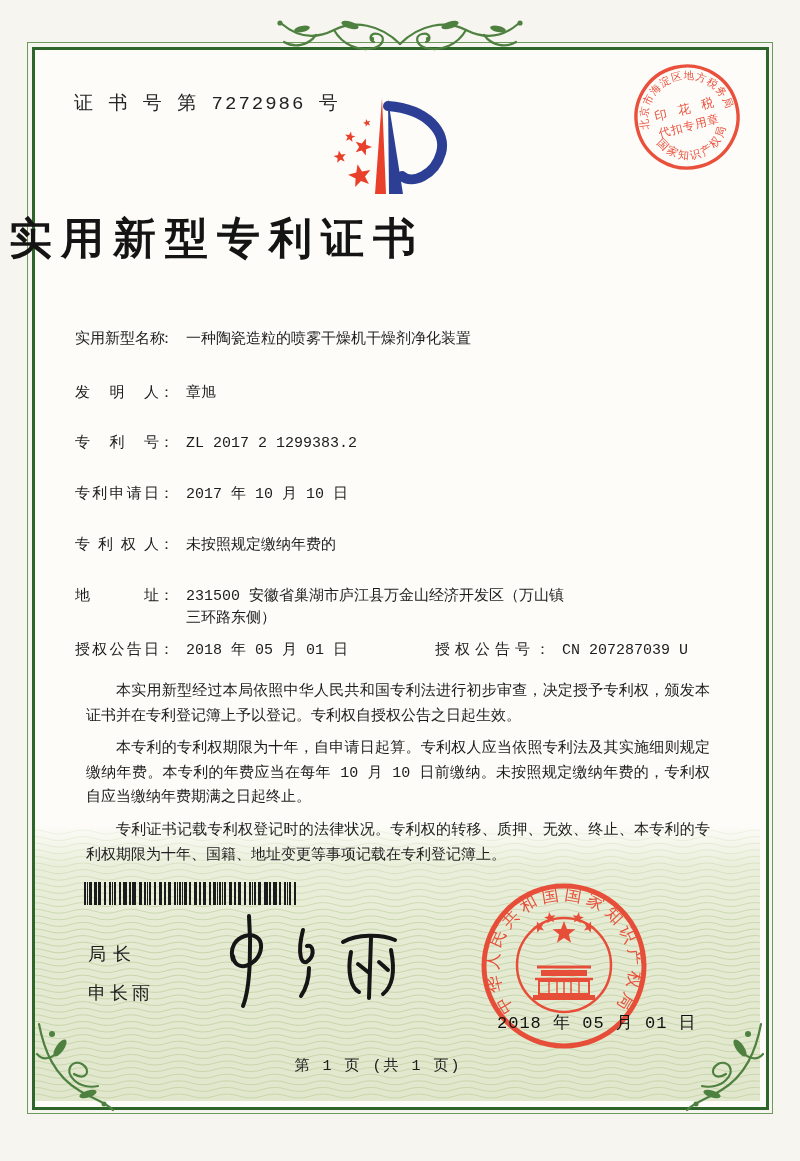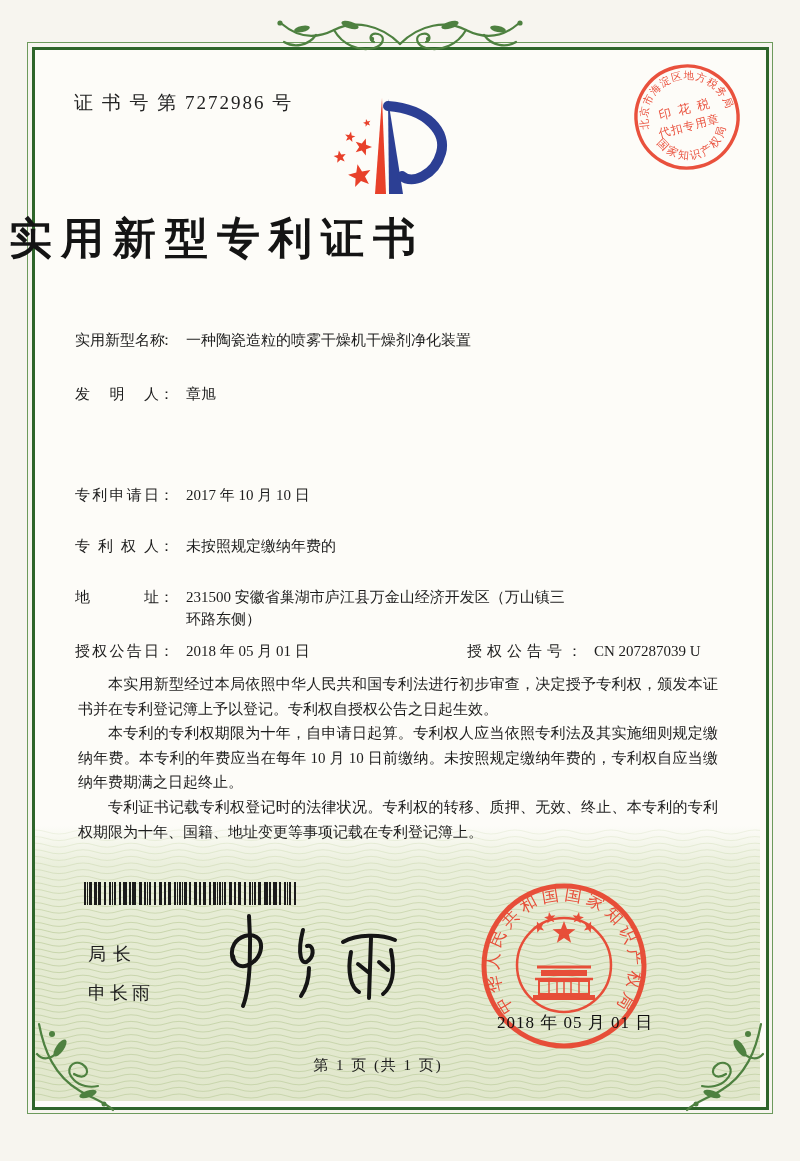--- a/index.html
+++ b/index.html
@@ -1,18 +1,18 @@
 <!DOCTYPE html>
 <html><head>
 <meta charset="utf-8">
 <style>
   html,body{margin:0;padding:0;}
   body{background:#eceae3;}
   .page{position:relative;width:800px;height:1161px;background:#f7f5ef;overflow:hidden;
-        font-family:Liberation Serif, serif;color:#1c1c1c;}
+        font-family:Liberation Mono, monospace;color:#1c1c1c;}
   
   .frame-outer{position:absolute;left:27px;top:42px;width:744px;height:1070px;
                border:1px solid #6d9a5c;}
   .frame-inner{position:absolute;left:32px;top:47px;width:731px;height:1057px;
                border:3px solid #2e652a;background:#fdfcf8;}
   
   .waves{position:absolute;left:35px;top:826px;width:725px;height:275px;
          background:linear-gradient(180deg,rgba(231,237,215,0) 0%,rgba(231,237,215,.85) 14%,#e6ecd4 35%,#e1e7cc 100%);}
   .waves svg{display:block;width:100%;height:100%;}
   
@@ -21,26 +21,26 @@
   .tax-stamp{position:absolute;left:623px;top:53px;width:128px;height:128px;opacity:.92;}
   .title{position:absolute;left:0;top:210px;width:800px;
          font-size:43px;font-weight:700;letter-spacing:9px;text-indent:9px;color:#141414;}
   
   .frow{position:absolute;left:75px;font-size:15px;line-height:22px;white-space:nowrap;}
   .flabel{display:inline-block;width:84px;text-align:justify;text-align-last:justify;
           -moz-text-align-last:justify;vertical-align:top;}
   .fcolon{display:inline-block;vertical-align:top;}
   .fval{display:inline-block;margin-left:12px;vertical-align:top;white-space:normal;}
   .addr .fval{width:380px;}
-  .grant-right{position:absolute;left:392px;top:0;}
+  .grant-right{position:absolute;left:360px;top:0;}
   .grant-right .glabel{letter-spacing:5px;}
   
   .paras{position:absolute;left:78px;top:672px;width:640px;font-size:15px;
          line-height:24.6px;text-align:justify;}
-  .paras p{margin:0;text-indent:30px;}
+  .paras p{margin:8px;text-indent:30px;}
   
   .barcode{position:absolute;left:84px;top:882px;width:212px;height:23px;
     background-image:
       repeating-linear-gradient(90deg,#1b1b1b 0 2px,rgba(0,0,0,0) 2px 5px),
       repeating-linear-gradient(90deg,rgba(0,0,0,0) 0 3px,#1b1b1b 3px 4px,rgba(0,0,0,0) 4px 9px),
       repeating-linear-gradient(90deg,#1b1b1b 0 1px,rgba(0,0,0,0) 1px 7px);}
   
   .director-title{position:absolute;left:88px;top:942px;font-size:18px;letter-spacing:7px;}
   .director-name{position:absolute;left:88px;top:981px;font-size:18px;letter-spacing:4px;}
   .signature{position:absolute;left:205px;top:908px;width:215px;height:108px;}
@@ -181,20 +181,23 @@
   </svg>
 
   <div class="title">实用新型专利证书</div>
 
   <div class="frow" style="top:329px">
     <span class="flabel">实用新型名称</span><span class="fcolon">：</span><span class="fval">一种陶瓷造粒的喷雾干燥机干燥剂净化装置</span>
   </div>
   <div class="frow" style="top:383px">
     <span class="flabel">发明人</span><span class="fcolon">：</span><span class="fval">章旭</span>
   </div>
+  <div class="frow" style="top:433px">
+    <span class="flabel">专利号</span><span class="fcolon">：</span><span class="fval">ZL 2017 2 1299383.2</span>
+  </div>
   <div class="frow" style="top:484px">
     <span class="flabel">专利申请日</span><span class="fcolon">：</span><span class="fval">2017 年 10 月 10 日</span>
   </div>
   <div class="frow" style="top:535px">
     <span class="flabel">专利权人</span><span class="fcolon">：</span><span class="fval">未按照规定缴纳年费的</span>
   </div>
   <div class="frow addr" style="top:586px">
     <span class="flabel">地址</span><span class="fcolon">：</span><span class="fval">231500 安徽省巢湖市庐江县万金山经济开发区（万山镇三环路东侧）</span>
   </div>
   <div class="frow" style="top:640px">

